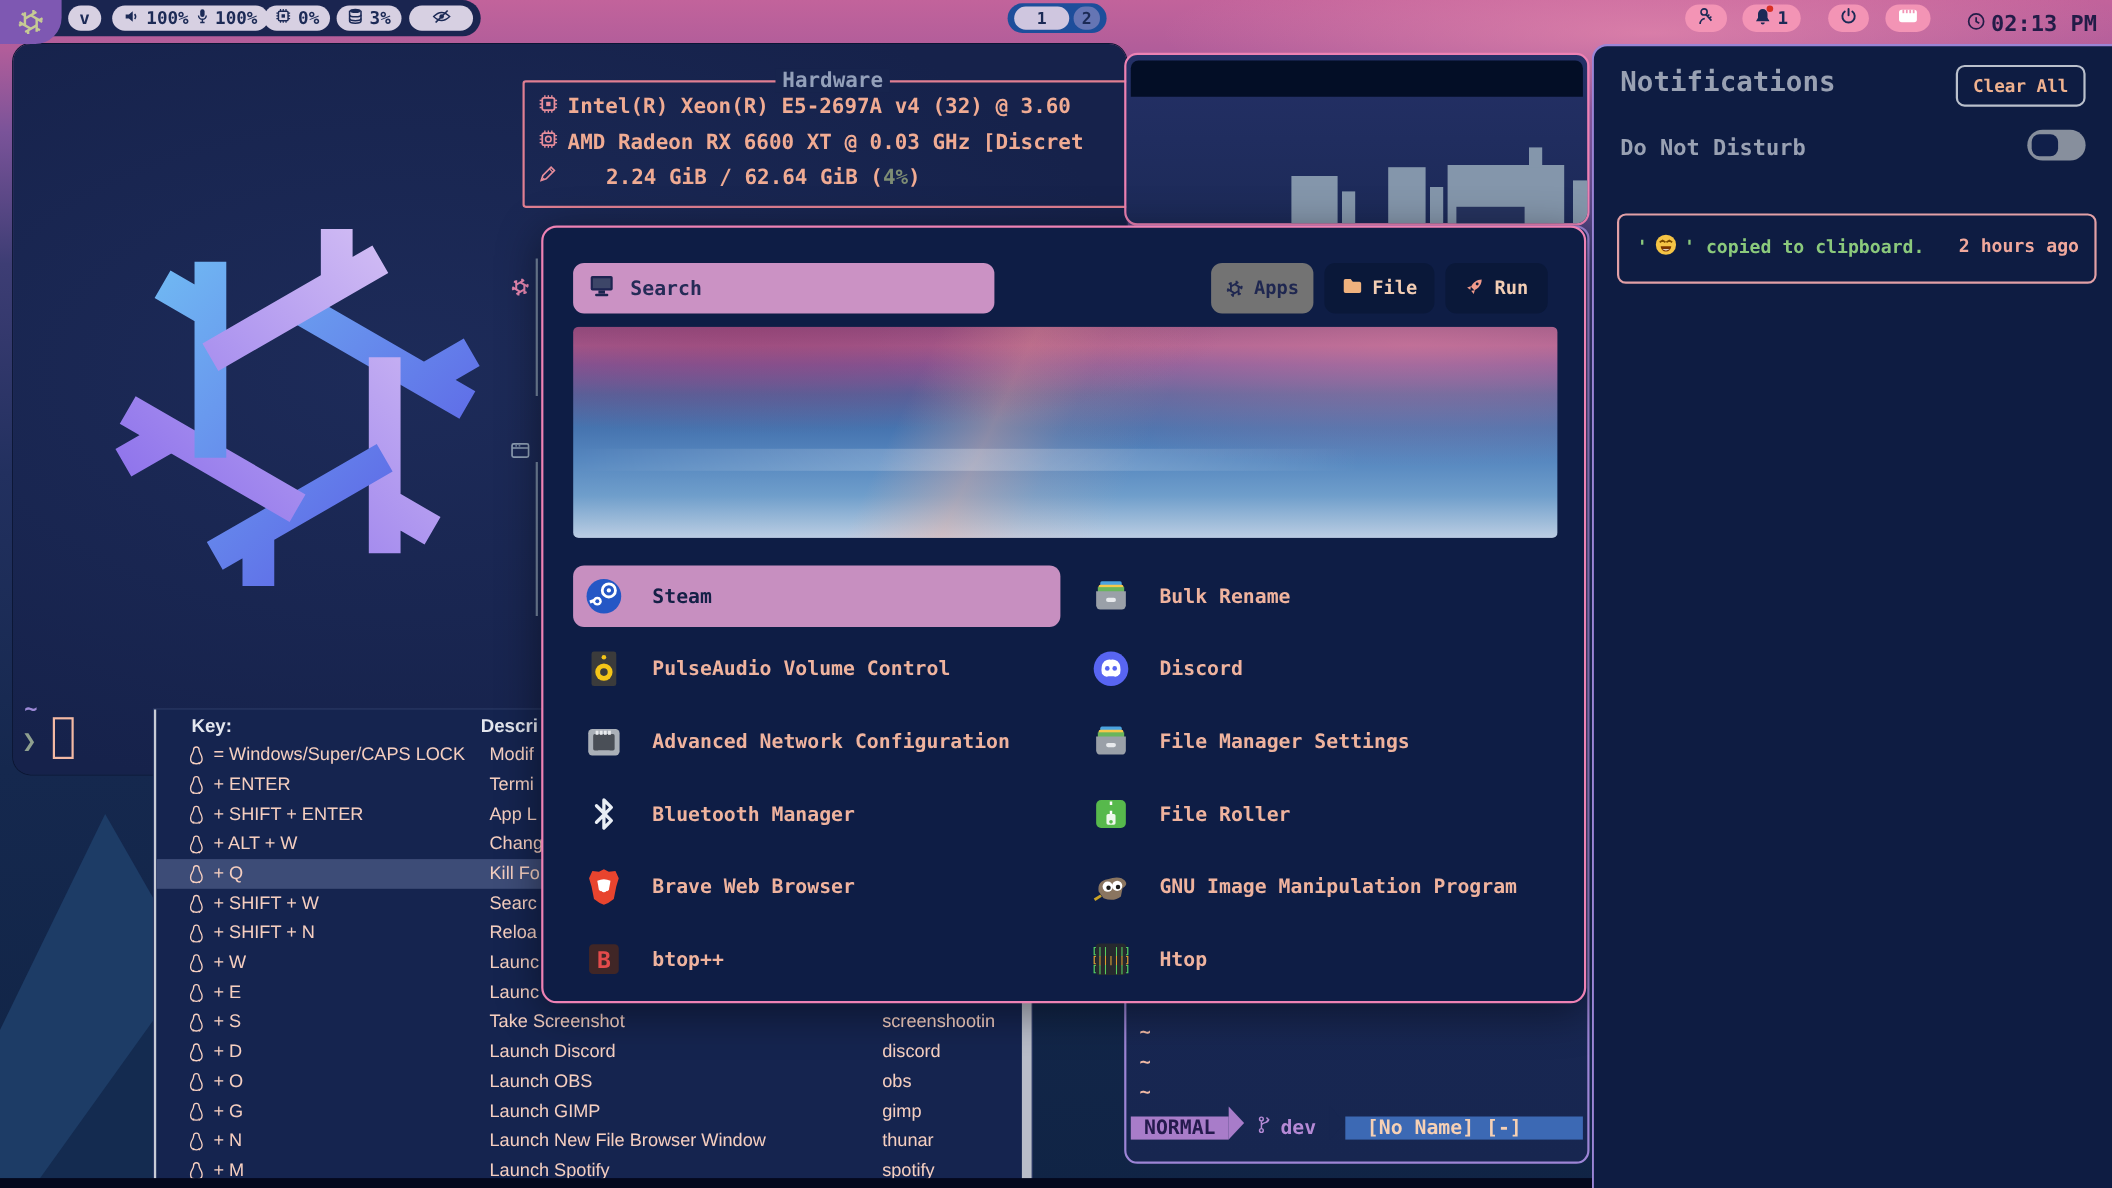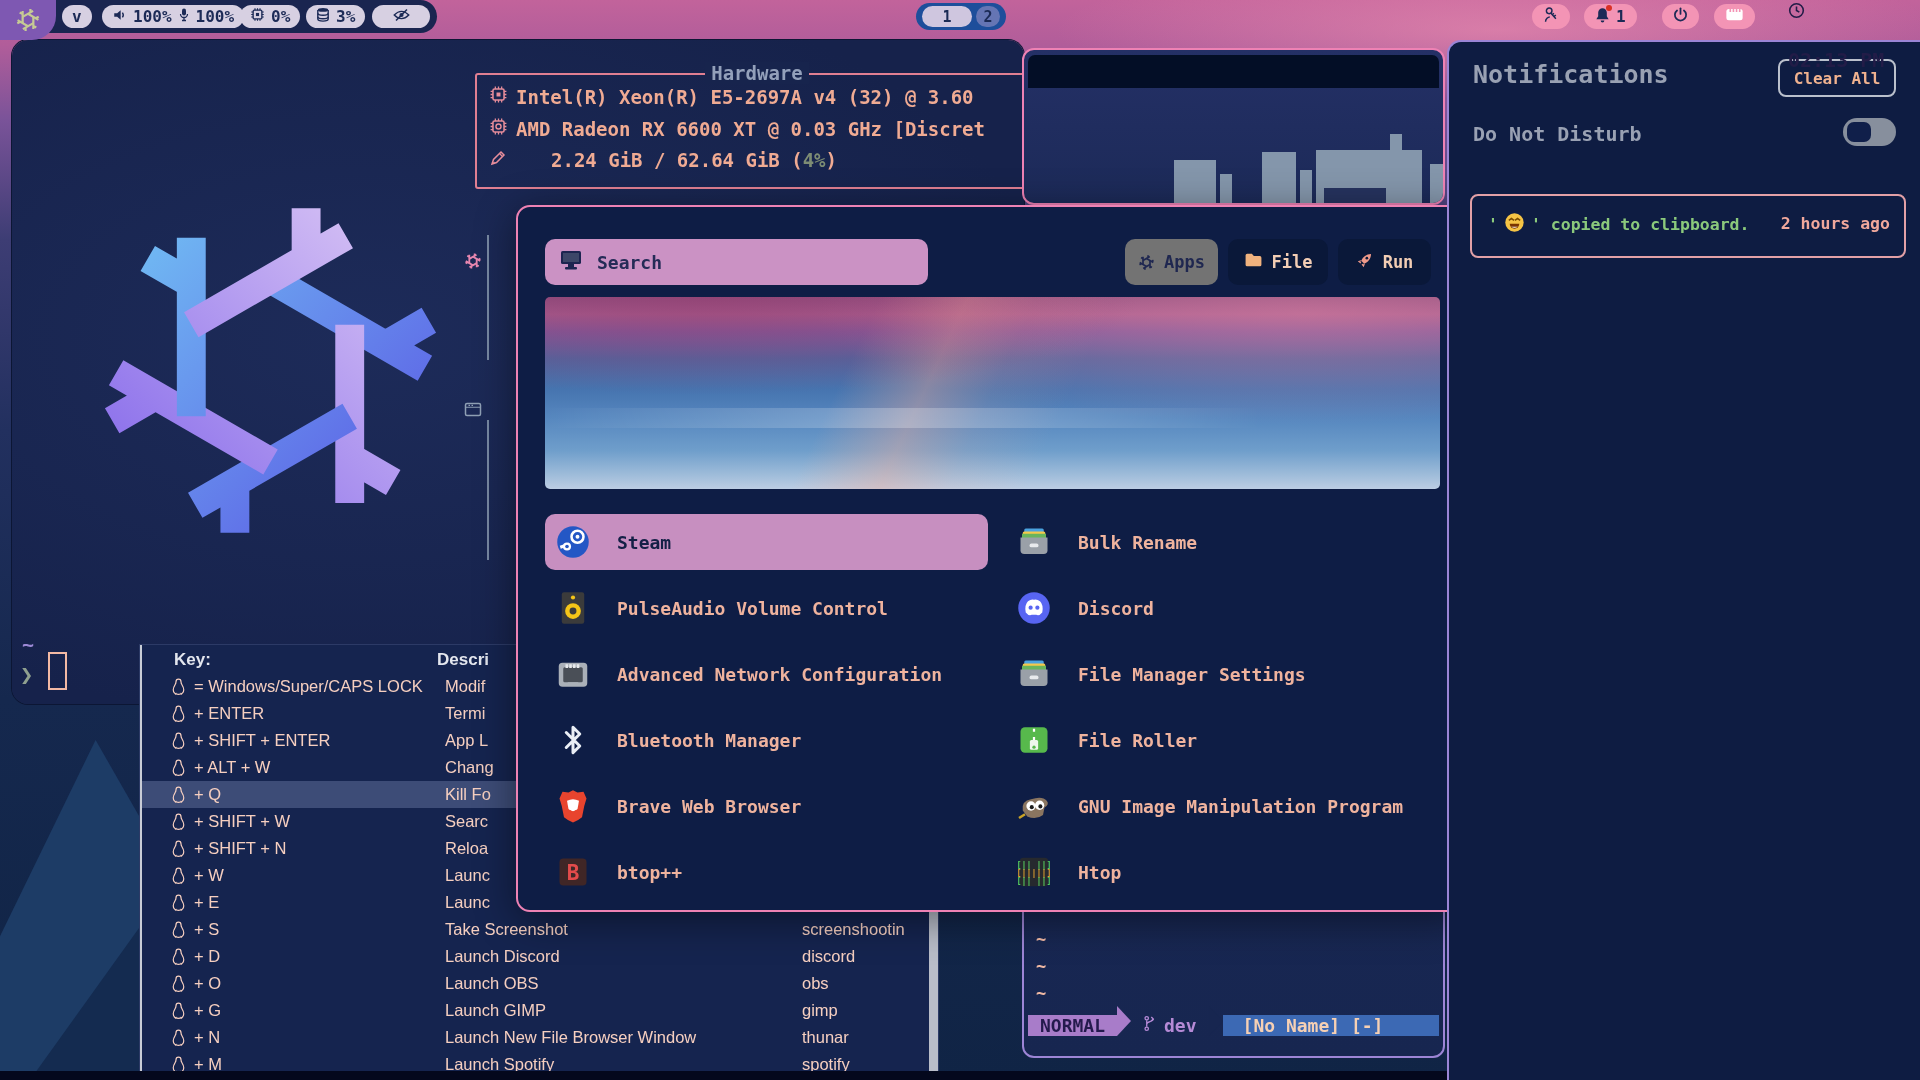--- a/index.html
+++ b/index.html
@@ -53,21 +53,21 @@
     font-family:"Liberation Sans",sans-serif;}
   .cheat-head{position:absolute;top:5px;color:#e3e6ee;font-weight:bold;font-size:17px;}
   .cheat-rows{position:absolute;top:28px;left:0;right:9px;}
   .cheat-row{position:relative;height:27px;display:flex;align-items:center;color:#f6cfc0;font-size:16.5px;}
   .cheat-row.hl{background:#3d4c77;}
   .ck{position:absolute;left:28px;display:flex;align-items:center;gap:7px;}
   .cd{position:absolute;left:303px;white-space:nowrap;}
   .cc{position:absolute;left:660px;width:132px;overflow:hidden;white-space:nowrap;}
   .cheat-scroll{position:absolute;right:0;top:0;width:9px;height:100%;background:#b9bdc9;}
   
-  .launcher{left:516px;top:205px;width:950px;height:707px;z-index:8;background:#0e1d45;
+  .launcher{left:492px;top:205px;width:950px;height:707px;z-index:8;background:#0e1d45;
     border:2px solid #ee82b4;border-radius:14px;box-shadow:0 8px 40px rgba(0,0,0,.45);}
   .searchbar{position:absolute;left:27px;top:32px;width:383px;height:46px;background:#cb92c4;border-radius:10px;
     display:flex;align-items:center;gap:14px;padding:0 14px;box-sizing:border-box;}
   .searchbar span{color:#252b57;font:bold 18px "DejaVu Sans Mono",monospace;}
   .tabbtn{position:absolute;top:32px;height:46px;border-radius:10px;display:flex;align-items:center;
     justify-content:center;gap:9px;font:bold 17px "DejaVu Sans Mono",monospace;box-sizing:border-box;}
   .tab-active{background:#737373;color:#1f2750;}
   .tab-idle{background:#0a1839;color:#f2cdb4;}
   .preview{position:absolute;left:27px;top:90px;width:895px;height:192px;border-radius:5px;overflow:hidden;
     background:
@@ -105,22 +105,22 @@
     gap:6px;padding:0 10px;color:#1c2a56;font:bold 16px "DejaVu Sans Mono",monospace;}
   .ws-group{position:absolute;left:916px;top:3px;width:90px;height:27px;background:#1d4e9b;border-radius:14px;}
   .ws-active{position:absolute;left:6px;top:3px;width:50px;height:21px;background:#cfc6df;border-radius:11px;
     color:#1b2a55;font:bold 15px "DejaVu Sans Mono",monospace;display:flex;align-items:center;justify-content:center;}
   .ws-idle{position:absolute;left:60px;top:3px;width:24px;height:21px;background:rgba(160,150,200,.55);border-radius:11px;
     color:#1b2a55;font:bold 15px "DejaVu Sans Mono",monospace;display:flex;align-items:center;justify-content:center;}
   .rpill{position:absolute;top:4px;height:25px;background:#f394b5;border-radius:13px;display:flex;align-items:center;
     gap:6px;padding:0 11px;color:#1c2a56;font:bold 16px "DejaVu Sans Mono",monospace;}
   .bell-wrap{position:relative;display:flex;}
   .bell-dot{position:absolute;right:-2px;top:-2px;width:6px;height:6px;border-radius:50%;background:#d93025;}
-  .clock{position:absolute;left:1788px;top:0;height:33px;display:flex;align-items:flex-start;gap:24px;
-    color:#221c47;font:bold 20px "DejaVu Sans Mono",monospace;flex-direction:column;}
+  .clock{position:absolute;left:1788px;top:0;height:33px;display:flex;align-items:flex-end;gap:5px;
+    color:#221c47;font:bold 20px "DejaVu Sans Mono",monospace;}
 </style>
 </head>
 <body>
 
 <div id="screen">
 
   <div class="wallpaper">
     <div class="wp-glow"></div>
     <div class="mtn mtn1"></div>
     <div class="mtn mtn2"></div>

